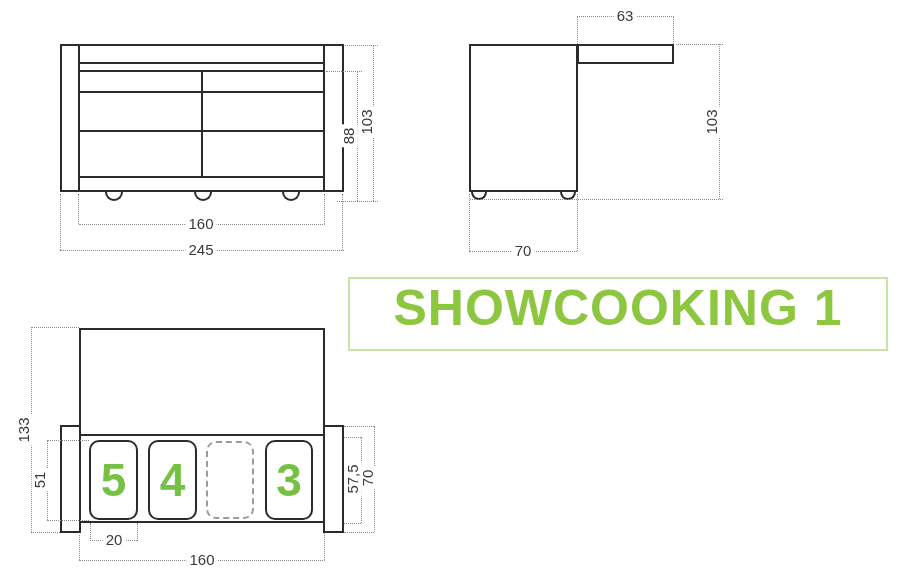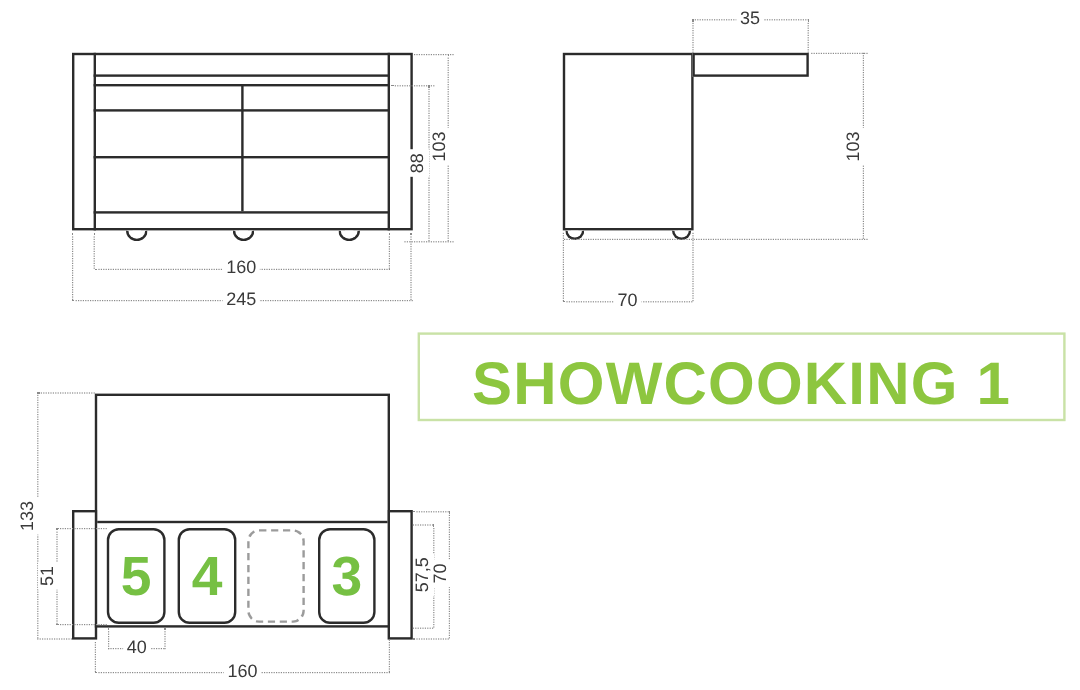--- a/index.html
+++ b/index.html
@@ -13,21 +13,21 @@
        transform:translate(-50%,-50%);white-space:nowrap;line-height:1.1;}
   .dim.v{transform:translate(-50%,-50%) rotate(-90deg);}
   .wheel{position:absolute;height:9px;border:2px solid #2b2b2b;border-top:none;
          border-radius:0 0 10px 10px;box-sizing:border-box;background:#fff;}
   .module{position:absolute;border:2.5px solid #2b2b2b;border-radius:10px;background:#fff;
           box-sizing:border-box;display:flex;align-items:center;justify-content:center;
           font-weight:bold;font-size:46px;color:#76c043;}
   .module.dashed{border:2px dashed #9b9b9b;}
   .title-box{position:absolute;left:348px;top:277px;width:540px;height:74px;
              border:2px solid #c9e2a6;box-sizing:border-box;display:flex;
-             align-items:flex-end;justify-content:center;background:#fff;}
+             align-items:flex-start;justify-content:center;background:#fff;}
   .title-text{font-weight:bold;font-size:50px;letter-spacing:1px;color:#8dc63f;
               white-space:nowrap;}
 </style>
 </head>
 <body>
 
 <div class="canvas">
 
   <div>
     <div class="rect" style="left:60px;top:44px;width:284px;height:148px;"></div>
@@ -70,21 +70,21 @@
     <div class="dh" style="left:577px;top:16px;width:97px;"></div>
     <div class="dv" style="left:577px;top:16px;height:28px;"></div>
     <div class="dv" style="left:673px;top:16px;height:28px;"></div>
     <div class="dv" style="left:719px;top:44px;height:155px;"></div>
     <div class="dh" style="left:676px;top:44px;width:47px;"></div>
     <div class="dh" style="left:470px;top:199px;width:253px;"></div>
     <div class="dv" style="left:469px;top:194px;height:57px;"></div>
     <div class="dv" style="left:577px;top:194px;height:57px;"></div>
     <div class="dh" style="left:469px;top:251px;width:108px;"></div>
 
-    <span class="dim" style="left:625px;top:16px;">35</span>
+    <span class="dim" style="left:625px;top:16px;">63</span>
     <span class="dim v" style="left:712px;top:122px;">103</span>
     <span class="dim" style="left:523px;top:251px;">70</span>
   </div>
 
   <div>
     <div class="rect" style="left:79px;top:328px;width:246px;height:108px;"></div>
     <div class="rect" style="left:60px;top:425px;width:21px;height:108px;"></div>
     <div class="rect" style="left:323px;top:425px;width:21px;height:108px;"></div>
     <div class="sl" style="left:79px;top:521px;width:246px;height:2px;"></div>
 
@@ -115,21 +115,21 @@
     <div class="dh" style="left:79px;top:560px;width:246px;"></div>
     <div class="dv" style="left:361px;top:437px;height:86px;"></div>
     <div class="dh" style="left:344px;top:437px;width:17px;"></div>
     <div class="dh" style="left:344px;top:523px;width:17px;"></div>
     <div class="dv" style="left:374px;top:426px;height:106px;"></div>
     <div class="dh" style="left:344px;top:426px;width:30px;"></div>
     <div class="dh" style="left:344px;top:532px;width:30px;"></div>
 
     <span class="dim v" style="left:24px;top:430px;">133</span>
     <span class="dim v" style="left:40px;top:480px;">51</span>
-    <span class="dim" style="left:114px;top:540px;">40</span>
+    <span class="dim" style="left:114px;top:540px;">20</span>
     <span class="dim" style="left:202px;top:560px;">160</span>
     <span class="dim v" style="left:353px;top:479px;">57,5</span>
     <span class="dim v" style="left:368px;top:478px;">70</span>
   </div>
 
   <div class="title-box">
     <span class="title-text">SHOWCOOKING 1</span>
   </div>
 
 </div>

